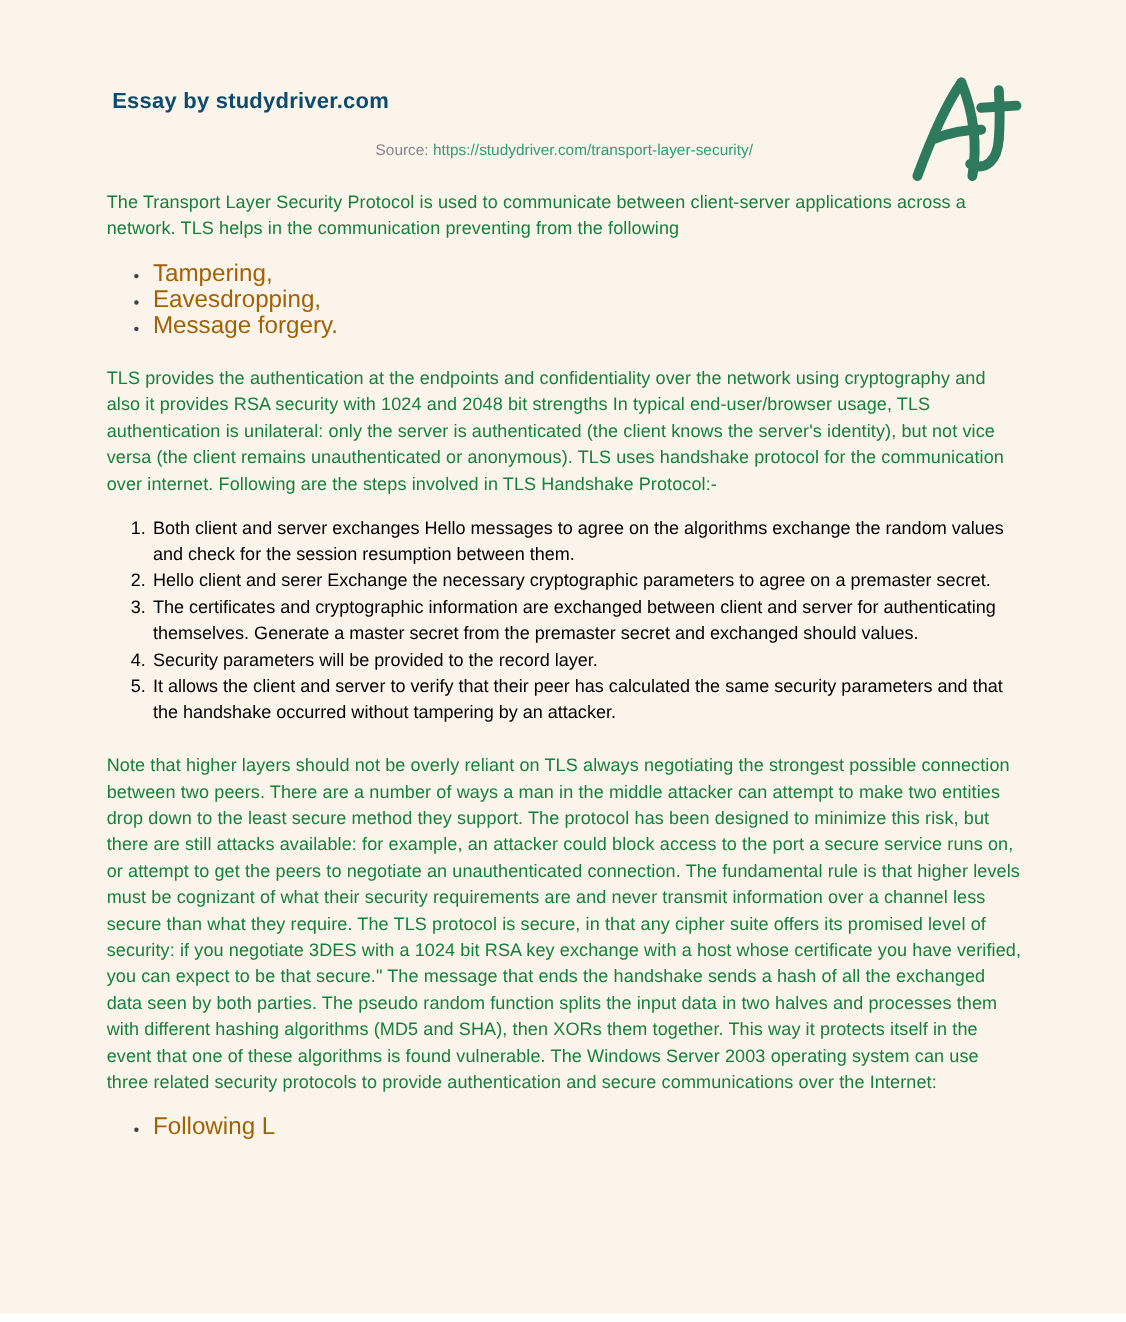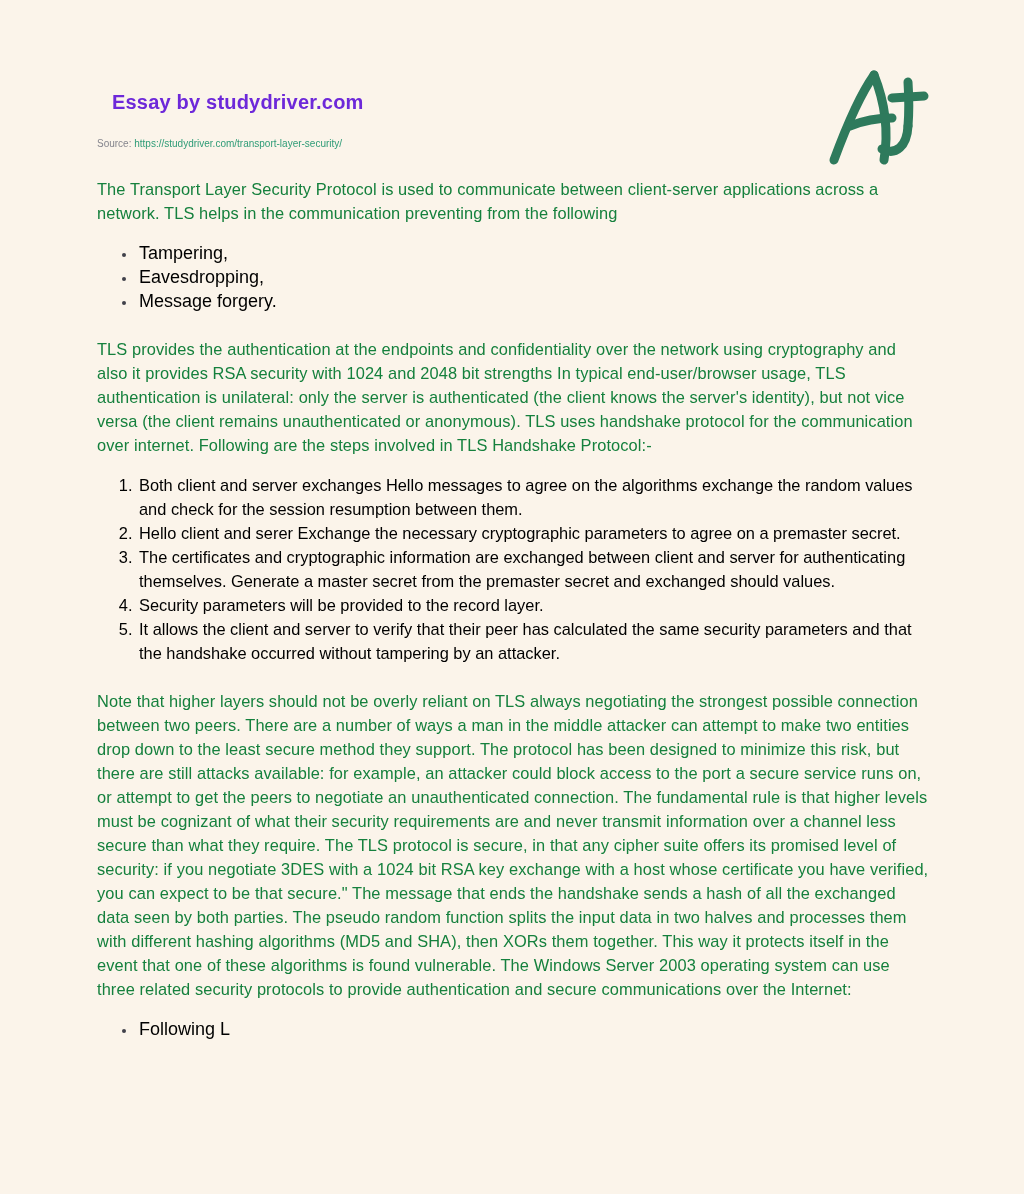--- a/index.html
+++ b/index.html
@@ -12,31 +12,32 @@
     position: relative;
     overflow: hidden;
   }
   .content {
     position: absolute;
     left: 97px;
     top: 0;
     width: 832px;
   }
   .byline {
-    margin: 15px;
+    margin: 5px;
     padding-top: 76px;
     font-size: 20px;
     font-weight: 700;
-    color: #6d28d9;
+    color: #0c4a6e;
     letter-spacing: 0.2px;
   }
   .source-line {
     margin-top: 24px;
-    font-size: 10px;
+    font-size: 14px;
     color: #85858d;
+    text-align: center;
   }
   .source-line .source-link {
     color: #2f9c77;
     text-decoration: none;
     cursor: pointer;
   }
   .logo {
     position: absolute;
     left: 820px;
     top: 68px;
@@ -57,23 +58,23 @@
     line-height: 24px;
     color: #15803d;
     letter-spacing: 0.1px;
   }
   p.para.first {
     margin-top: 28px;
   }
   ul.bullet-list {
     margin: 16px 0 0 0;
     padding-left: 40px;
-    font-size: 18px;
+    font-size: 22px;
     line-height: 24px;
-    color: #000000;
+    color: #a16207;
   }
   ul.bullet-list li { padding-left: 2px; }
   ul.bullet-list li::marker { font-size: 13px; color: #40404a; }
   ol.step-list {
     margin: 16px 0 0 0;
     padding-left: 40px;
     font-size: 16.4px;
     line-height: 24px;
     color: #000000;
   }

